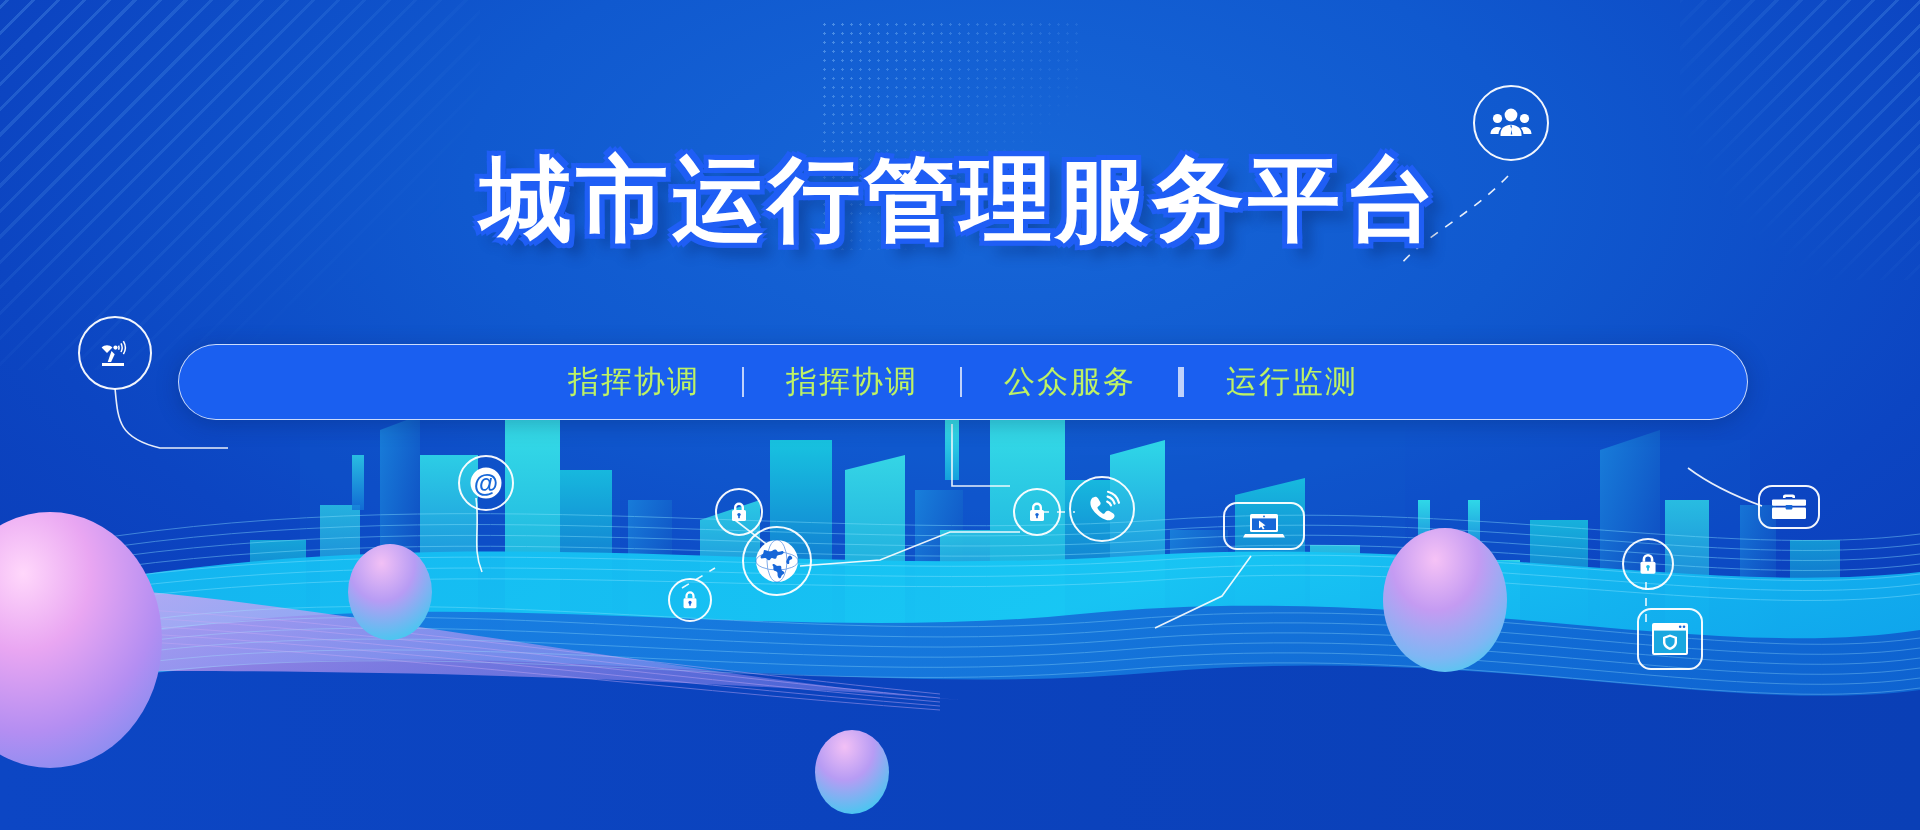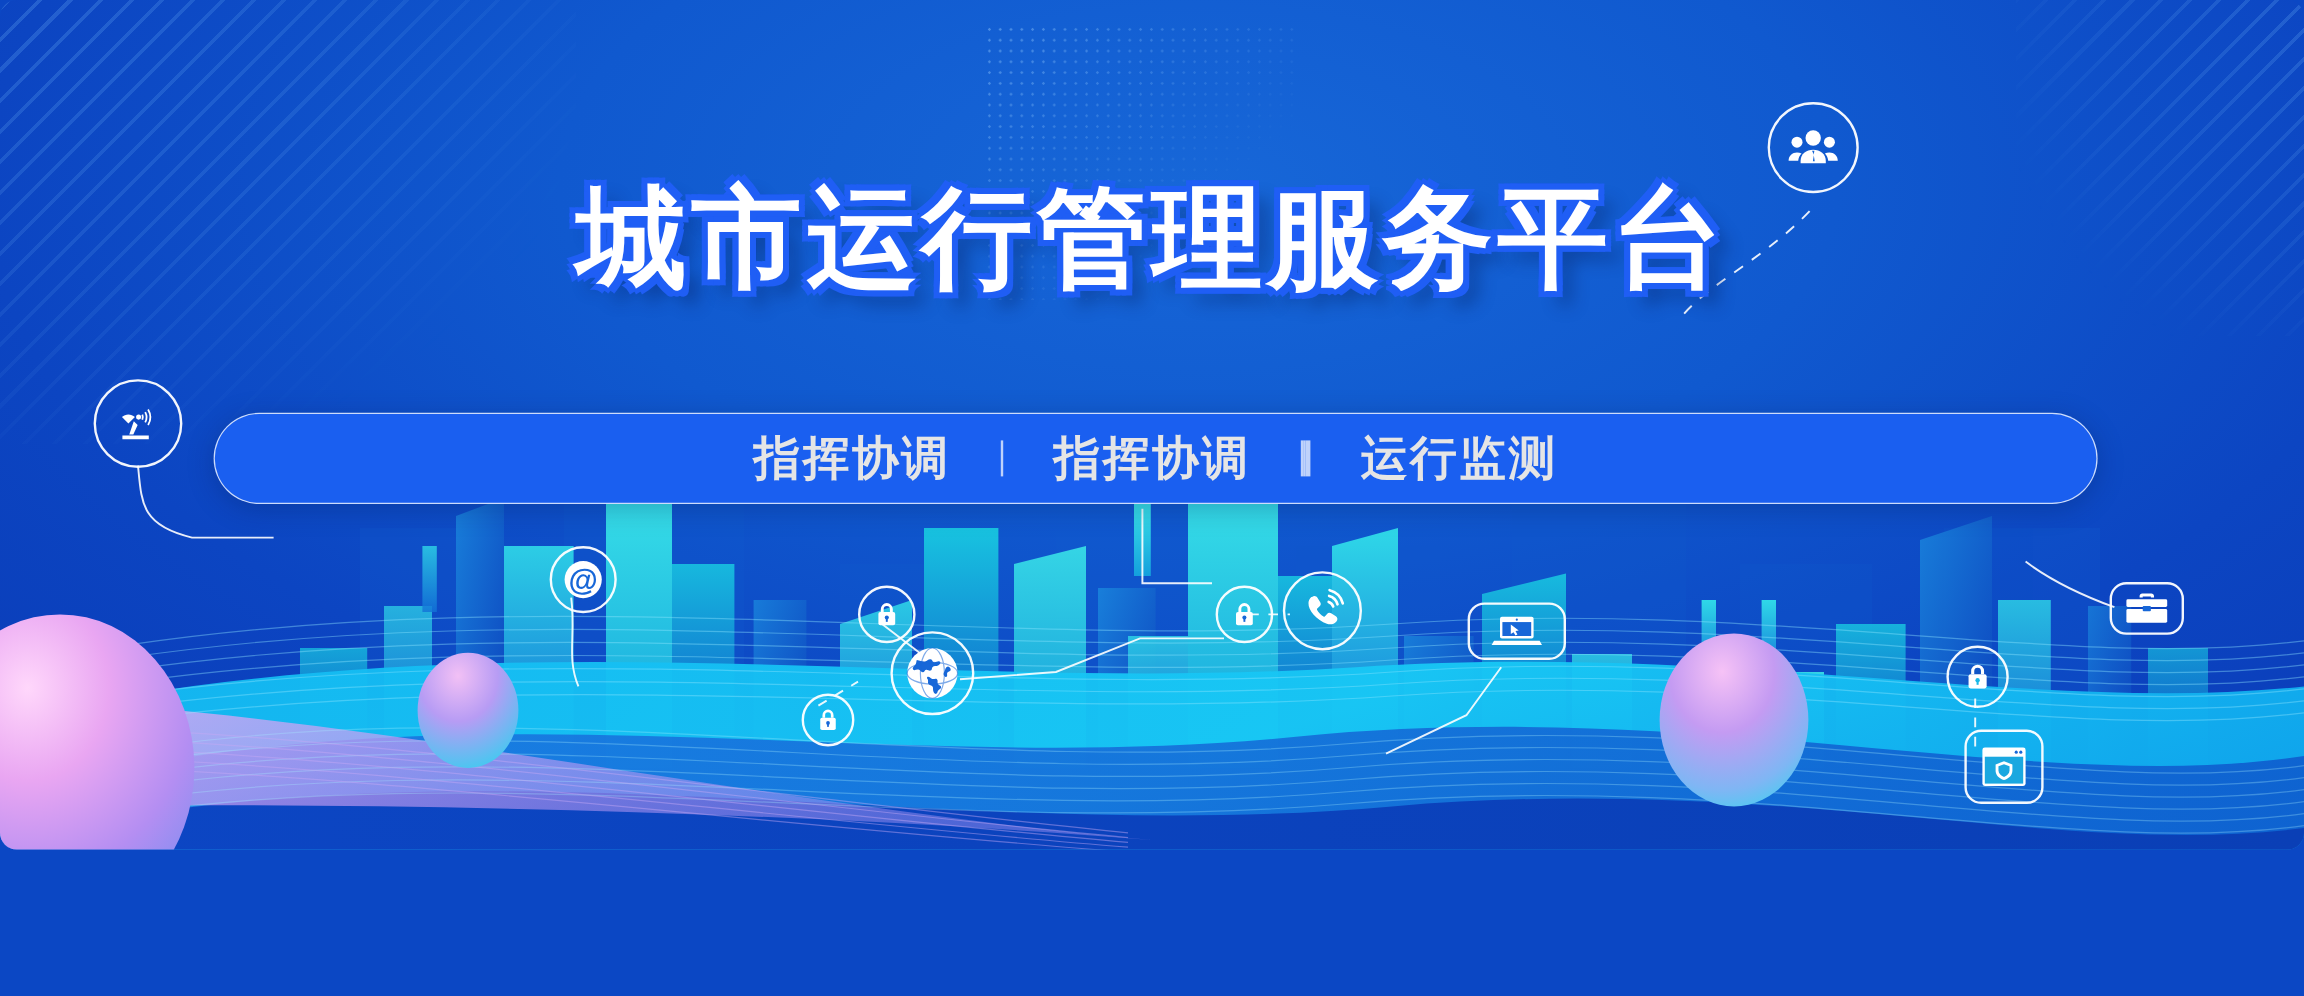--- a/index.html
+++ b/index.html
@@ -9,25 +9,24 @@
     width: 1920px;
     height: 830px;
     overflow: hidden;
     background: #0b47c4;
     font-family: "Liberation Sans", "DejaVu Sans", sans-serif;
   }
 
   #banner {
     position: relative;
     width: 1920px;
-    height: 708px;
+    height: 830px;
     overflow: hidden;
     background:
       radial-gradient(ellipse 1400px 700px at 52% 22%, #1767d8 0%, #1059cf 38%, #0c45c2 72%, #0a3cb8 100%);
-    border-radius: 14px;
   }
 
   
 
   .diag-stripes {
     position: absolute;
     top: -60px; left: -80px;
     width: 560px; height: 430px;
     background: repeating-linear-gradient(
       -45deg,
@@ -109,23 +108,23 @@
     border: 1.5px solid rgba(255,255,255,0.78);
     border-radius: 999px;
     display: flex;
     align-items: center;
     justify-content: center;
     gap: 0;
     z-index: 42;
     box-shadow: 0 4px 22px rgba(3,24,84,0.28);
   }
   .nav-item {
-    color: #e5e5e5;
-    font-size: 39px;
-    font-weight: 700;
+    color: #bef264;
+    font-size: 31px;
+    font-weight: 400;
     letter-spacing: 2px;
     padding: 0 42px;
     white-space: nowrap;
     cursor: pointer;
     user-select: none;
   }
   .nav-sep {
     width: 2px;
     height: 30px;
     background: rgba(255,255,255,0.72);
@@ -318,20 +317,21 @@
 
   <div class="title-wrap">
     <h1 class="title">城市运行管理服务平台</h1>
   </div>
 
   <nav class="nav-pill">
     <span class="nav-item">指挥协调</span>
     <span class="nav-sep"></span>
     <span class="nav-item">指挥协调</span>
     <span class="nav-sep"></span>
+    <span class="nav-item">公众服务</span>
     <span class="nav-sep"></span>
     <span class="nav-sep"></span>
     <span class="nav-sep"></span>
     <span class="nav-item">运行监测</span>
   </nav>
 
   <div class="badge circle" style="left:78px; top:316px; width:74px; height:74px;">
     <svg width="40" height="40" viewBox="0 0 40 40" fill="#fff">
       <path d="M7 30h22v3H7z"></path>
       <path d="M16.5 18l3.2 3.2-3.6 7.8h-3.4z"></path>

